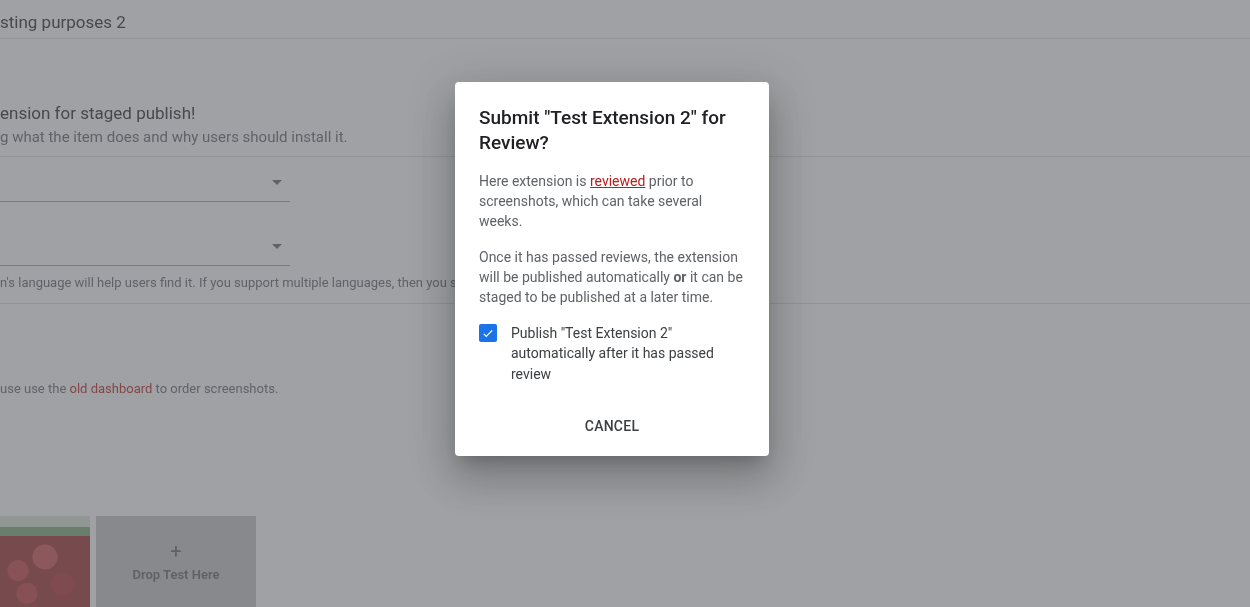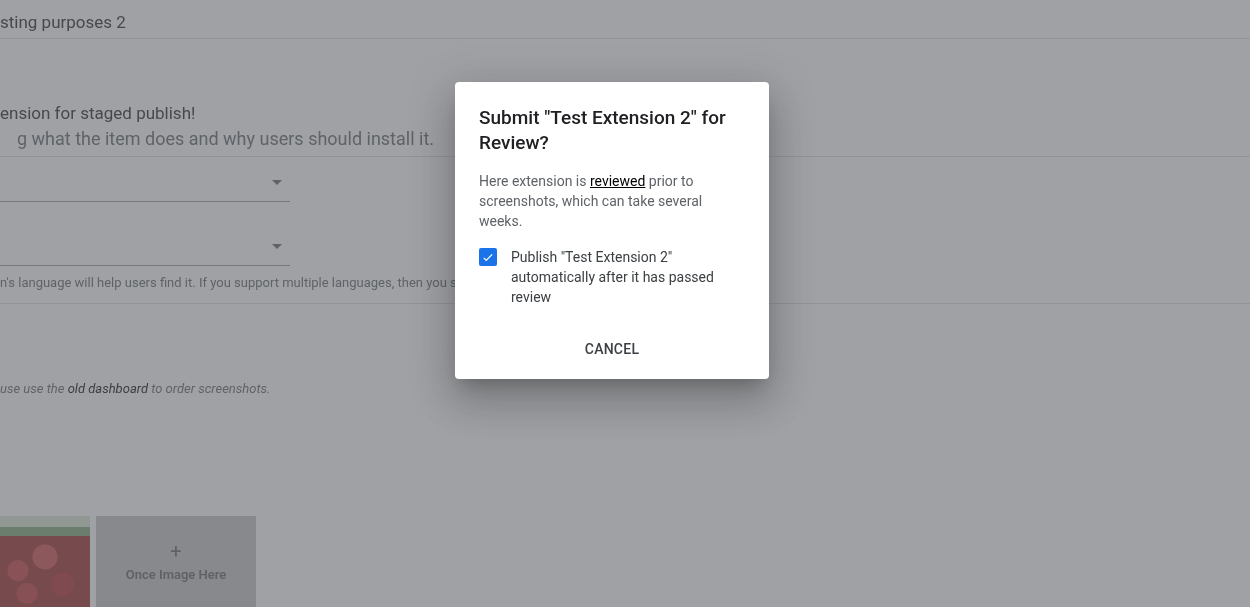--- a/index.html
+++ b/index.html
@@ -33,21 +33,21 @@
     border-bottom: 1px solid #9aa0a6;
   }
   .bg .dropdown .arrow {
     position: absolute;
     right: 8px; top: 6px;
     width: 0; height: 0;
     border-left: 5px solid transparent;
     border-right: 5px solid transparent;
     border-top: 5px solid #5f6368;
   }
-  .link { color: #000000; }
+  .link { color: #b91c1c; }
   .heavy { color: #202124; font-size: 17px; }
   .thumb {
     position: absolute;
     left: 0; top: 516px;
     width: 90px; height: 91px;
     background: linear-gradient(180deg,#d9e7d4 0 10%,#a5c29a 10% 20%,#b02a2e 20% 100%);
     background-size: cover;
     overflow: hidden;
   }
   .thumb-inner {
@@ -120,22 +120,23 @@
     background: #1a73e8;
     display: flex;
     align-items: center;
     justify-content: center;
     margin-top: 1px;
   }
   .chkbox svg { display:block; }
   .chklabel { color: #3c4043; }
   .actions {
     display: flex;
-    justify-content: center;
+    justify-content: space-between;
     gap: 8px;
+    flex-direction: column;
   }
   .btn {
     background: none;
     border: none;
     padding: 8px 8px;
     font: inherit;
     font-size: 14px;
     font-weight: 500;
     letter-spacing: 0.25px;
     cursor: pointer;
@@ -146,57 +147,60 @@
   .btn.primary { color: #1a73e8; }
 </style>
 </head>
 <body>
 
 <div class="bg">
   <span class="text heavy" style="left:0; top:12px;">sting purposes 2</span>
   <div class="sep" style="top:38px;"></div>
 
   <span class="text heavy" style="left:0; top:80px;margin-top:23px;">ension for staged publish!</span>
-  <span class="text" style="left:0; top:128px; font-size:18px; color:#5f6368;padding-left:17px;">g what the item does and why users should install it.</span>
+  <span class="text" style="left:0; top:128px; font-size:15px; color:#5f6368;">g what the item does and why users should install it.</span>
   <div class="sep" style="top:156px;"></div>
 
   <div class="dropdown" style="top:174px;">
     <span class="arrow"></span>
   </div>
 
   <div class="dropdown" style="top:238px;">
     <span class="arrow"></span>
   </div>
 
   <span class="text" style="left:0; top:275px; font-size:13px; color:#5f6368;">n's language will help users find it. If you support multiple languages, then you sh</span>
   <div class="sep" style="top:303px;"></div>
 
-  <span class="text" style="left:0; top:381px; font-size:13px; color:#5f6368; font-style:italic;">
+  <span class="text" style="left:0; top:381px; font-size:13px; color:#5f6368; ">
     <span>use use the </span><span class="link">old dashboard</span><span> to order screenshots.</span>
   </span>
 
   <div class="thumb">
     <div class="thumb-inner"></div>
   </div>
   <div class="drop">
     <span class="plus">+</span>
-    <span>Once Image Here</span>
+    <span>Drop Test Here</span>
   </div>
 </div>
 
 <div class="overlay"></div>
 
 <div class="dialog">
   <h2>Submit "Test Extension 2" for Review?</h2>
 
   <p>
     <span>Here extension is </span><a href="#" class="link">reviewed</a><span> prior to screenshots, which can take several weeks.</span>
   </p>
 
 
+  <p>
+    <span>Once it has passed reviews, the extension will be published automatically </span><strong>or</strong><span> it can be staged to be published at a later time.</span>
+  </p>
 
   <div class="chkrow">
     <div class="chkbox">
       <svg width="14" height="14" viewBox="0 0 24 24">
         <path d="M9 16.2l-3.5-3.5L4 14.2l5 5 11-11-1.5-1.5z" fill="#fff"></path>
       </svg>
     </div>
     <div class="chklabel">Publish "Test Extension 2" automatically after it has passed review</div>
   </div>
 

